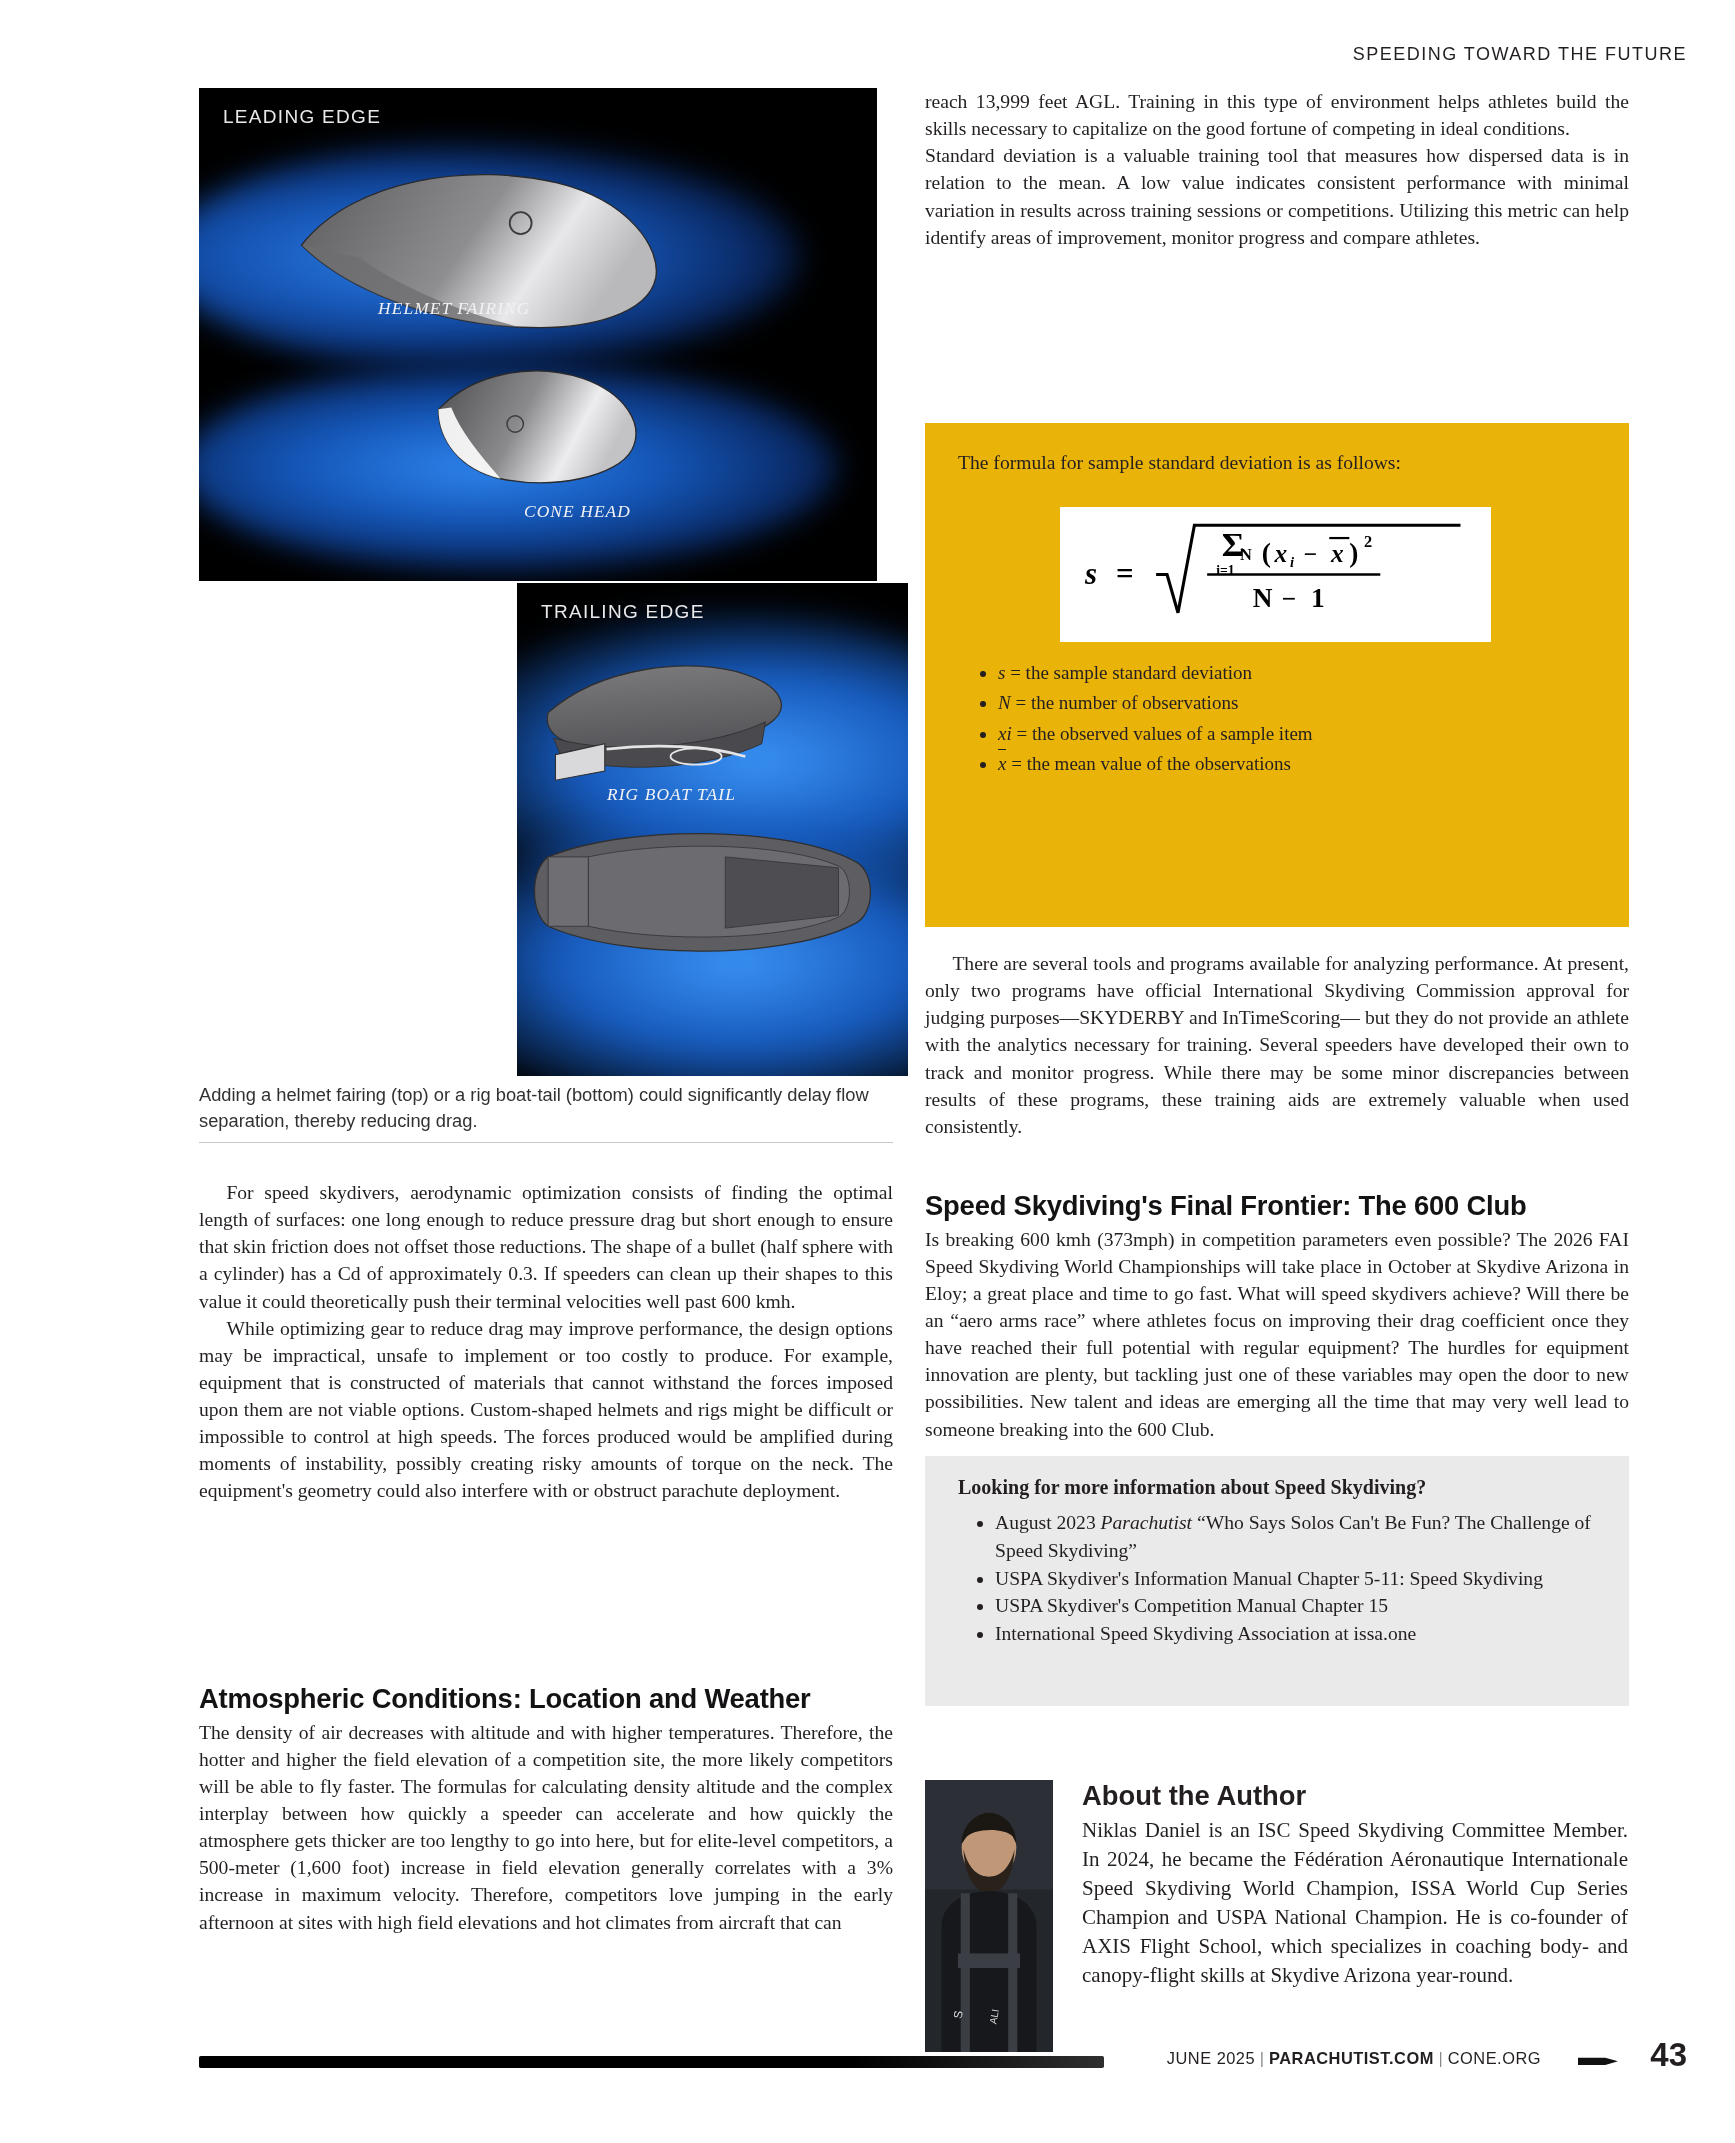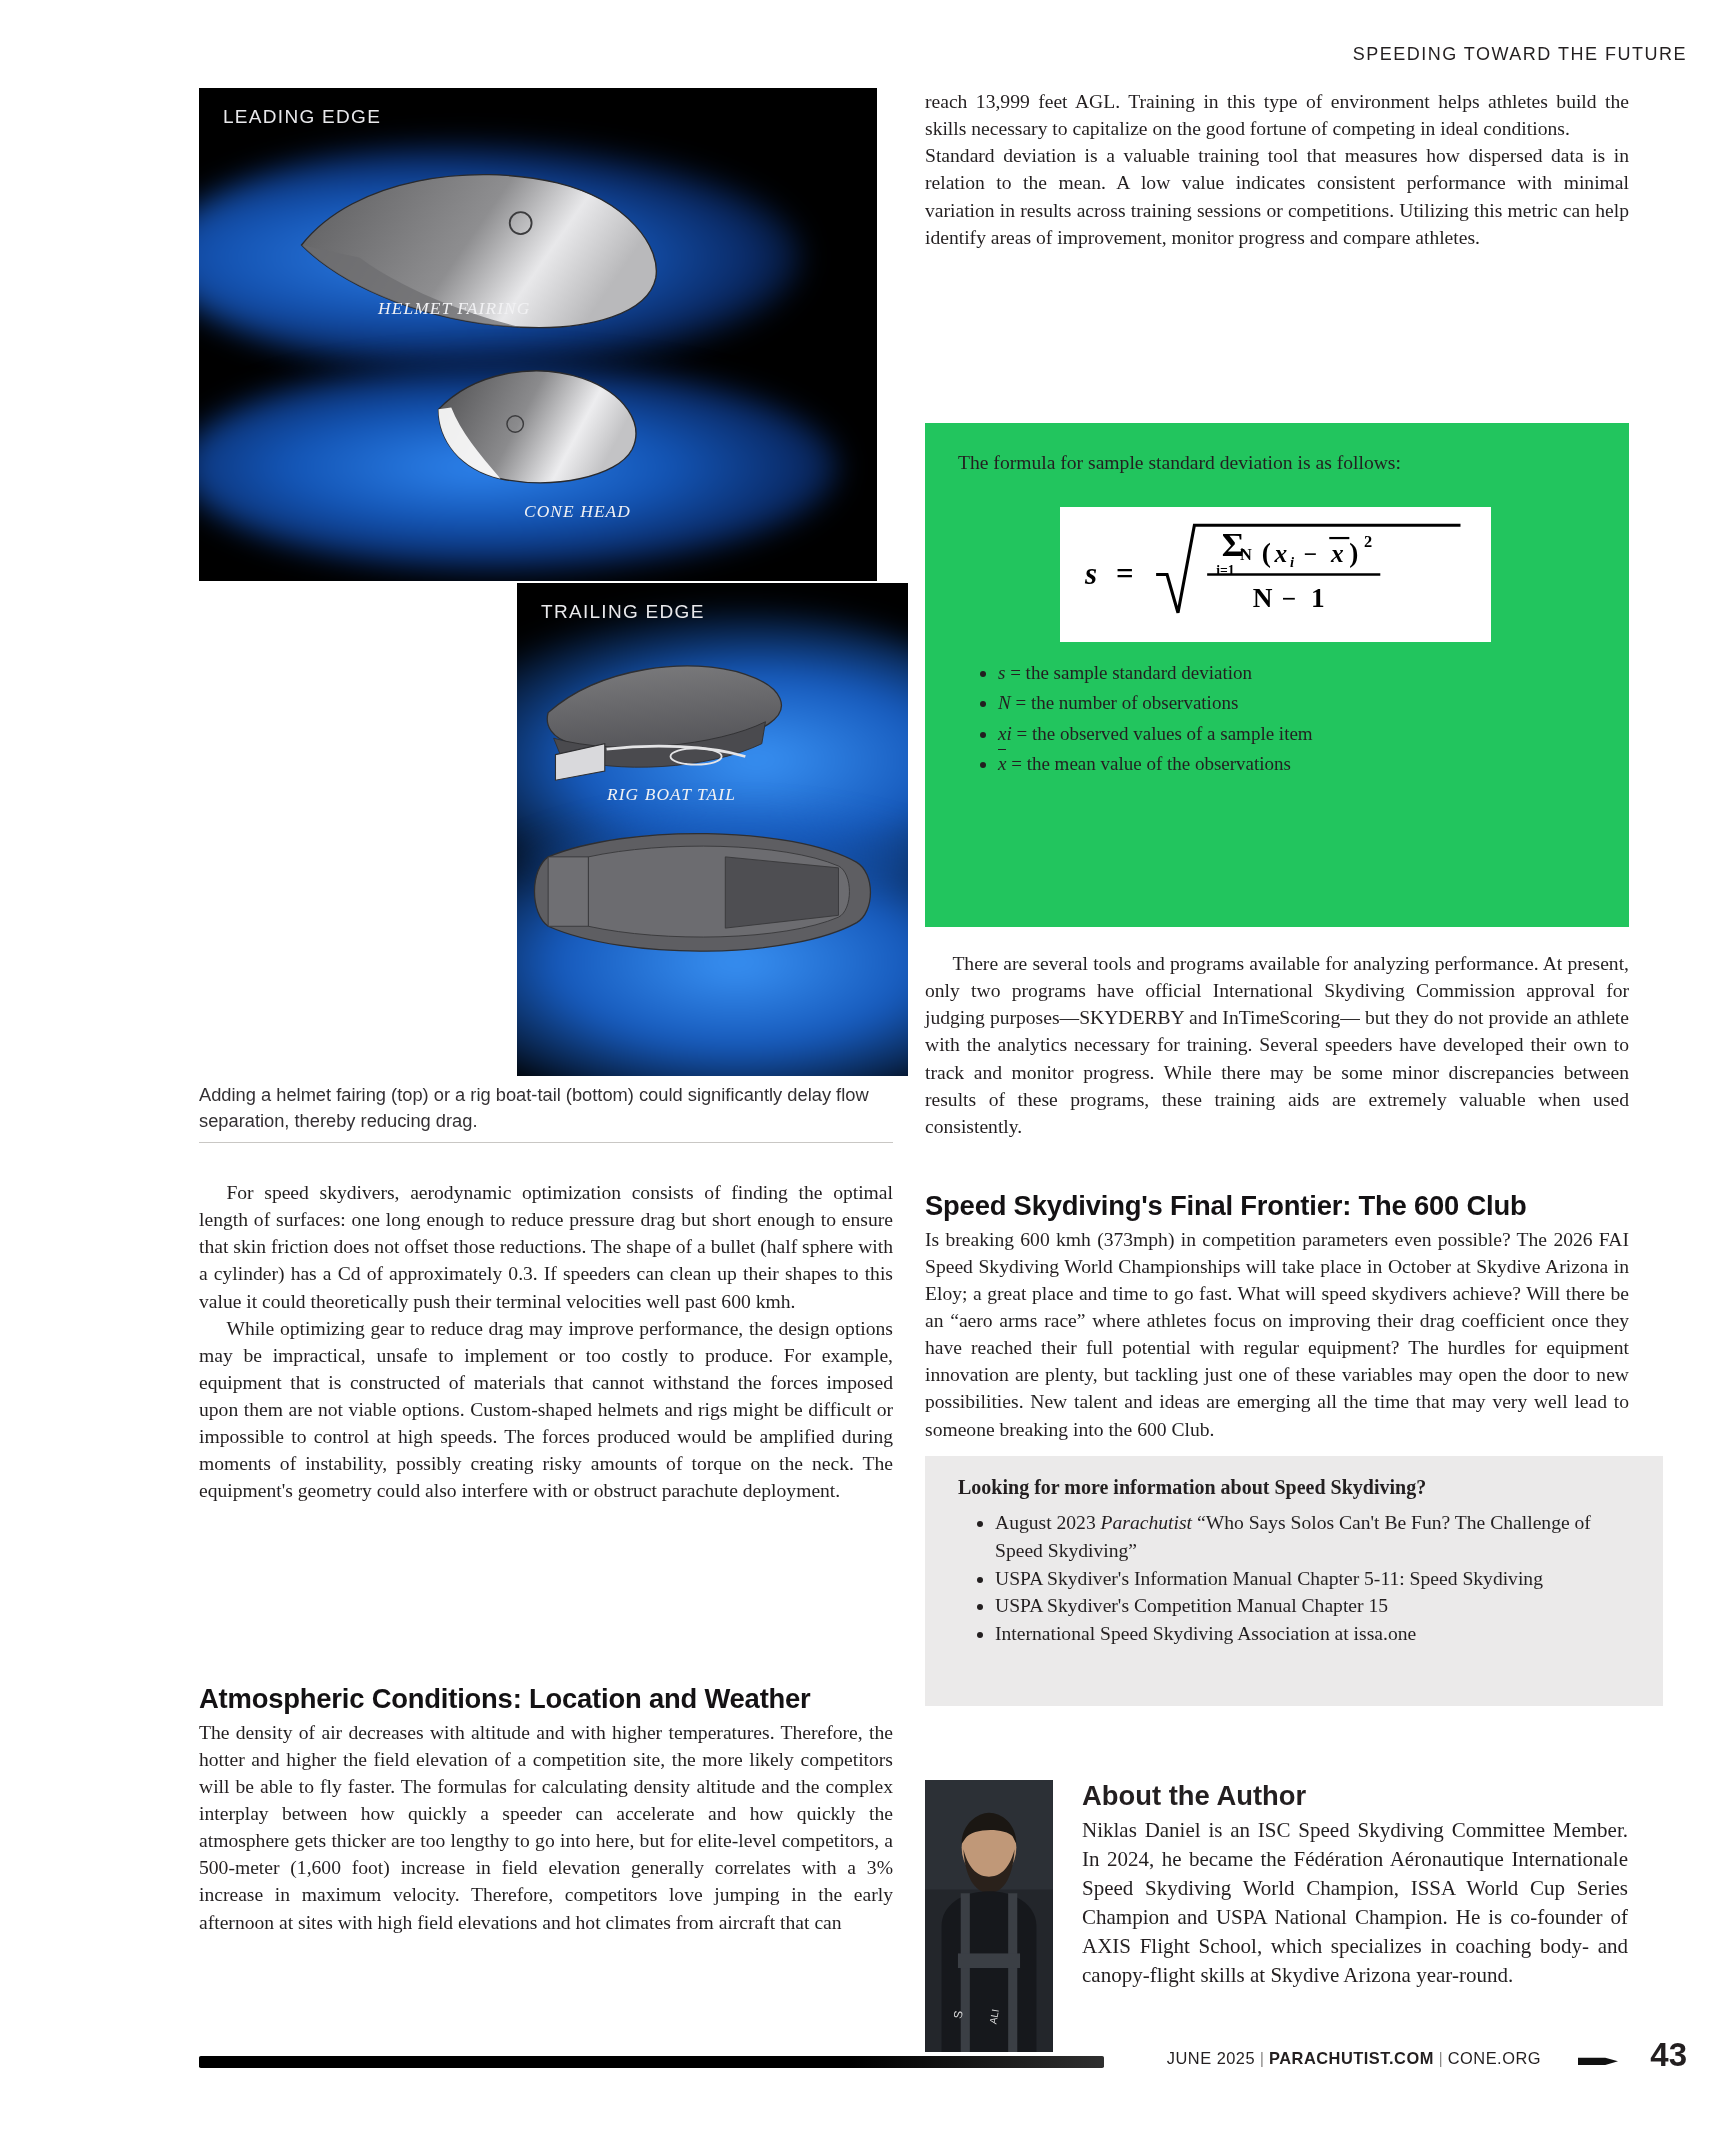--- a/index.html
+++ b/index.html
@@ -159,21 +159,21 @@
   .rcol-body p { margin: 0; text-indent: 0; }
   .rcol-body p.ind { text-indent: 27.4px; }
 
   
   .formula-box {
     position: absolute;
     left: 925px;
     top: 423px;
     width: 704px;
     height: 504px;
-    background: #22c55e;
+    background: #eab308;
   }
   .formula-intro {
     position: absolute;
     left: 33px;
     top: 27.4px;
     width: 640px;
     font-size: 19.6px;
     line-height: 1.35;
   }
   .formula-img {
@@ -209,21 +209,20 @@
   }
 
   
   .info-box {
     position: absolute;
     left: 925px;
     top: 1456px;
     width: 704px;
     height: 250px;
     background: #ebeaea;
-    padding-left: 34px;
   }
   .info-title {
     position: absolute;
     left: 33px;
     top: 20px;
     font-weight: bold;
     font-size: 20px;
   }
   .info-list {
     position: absolute;

